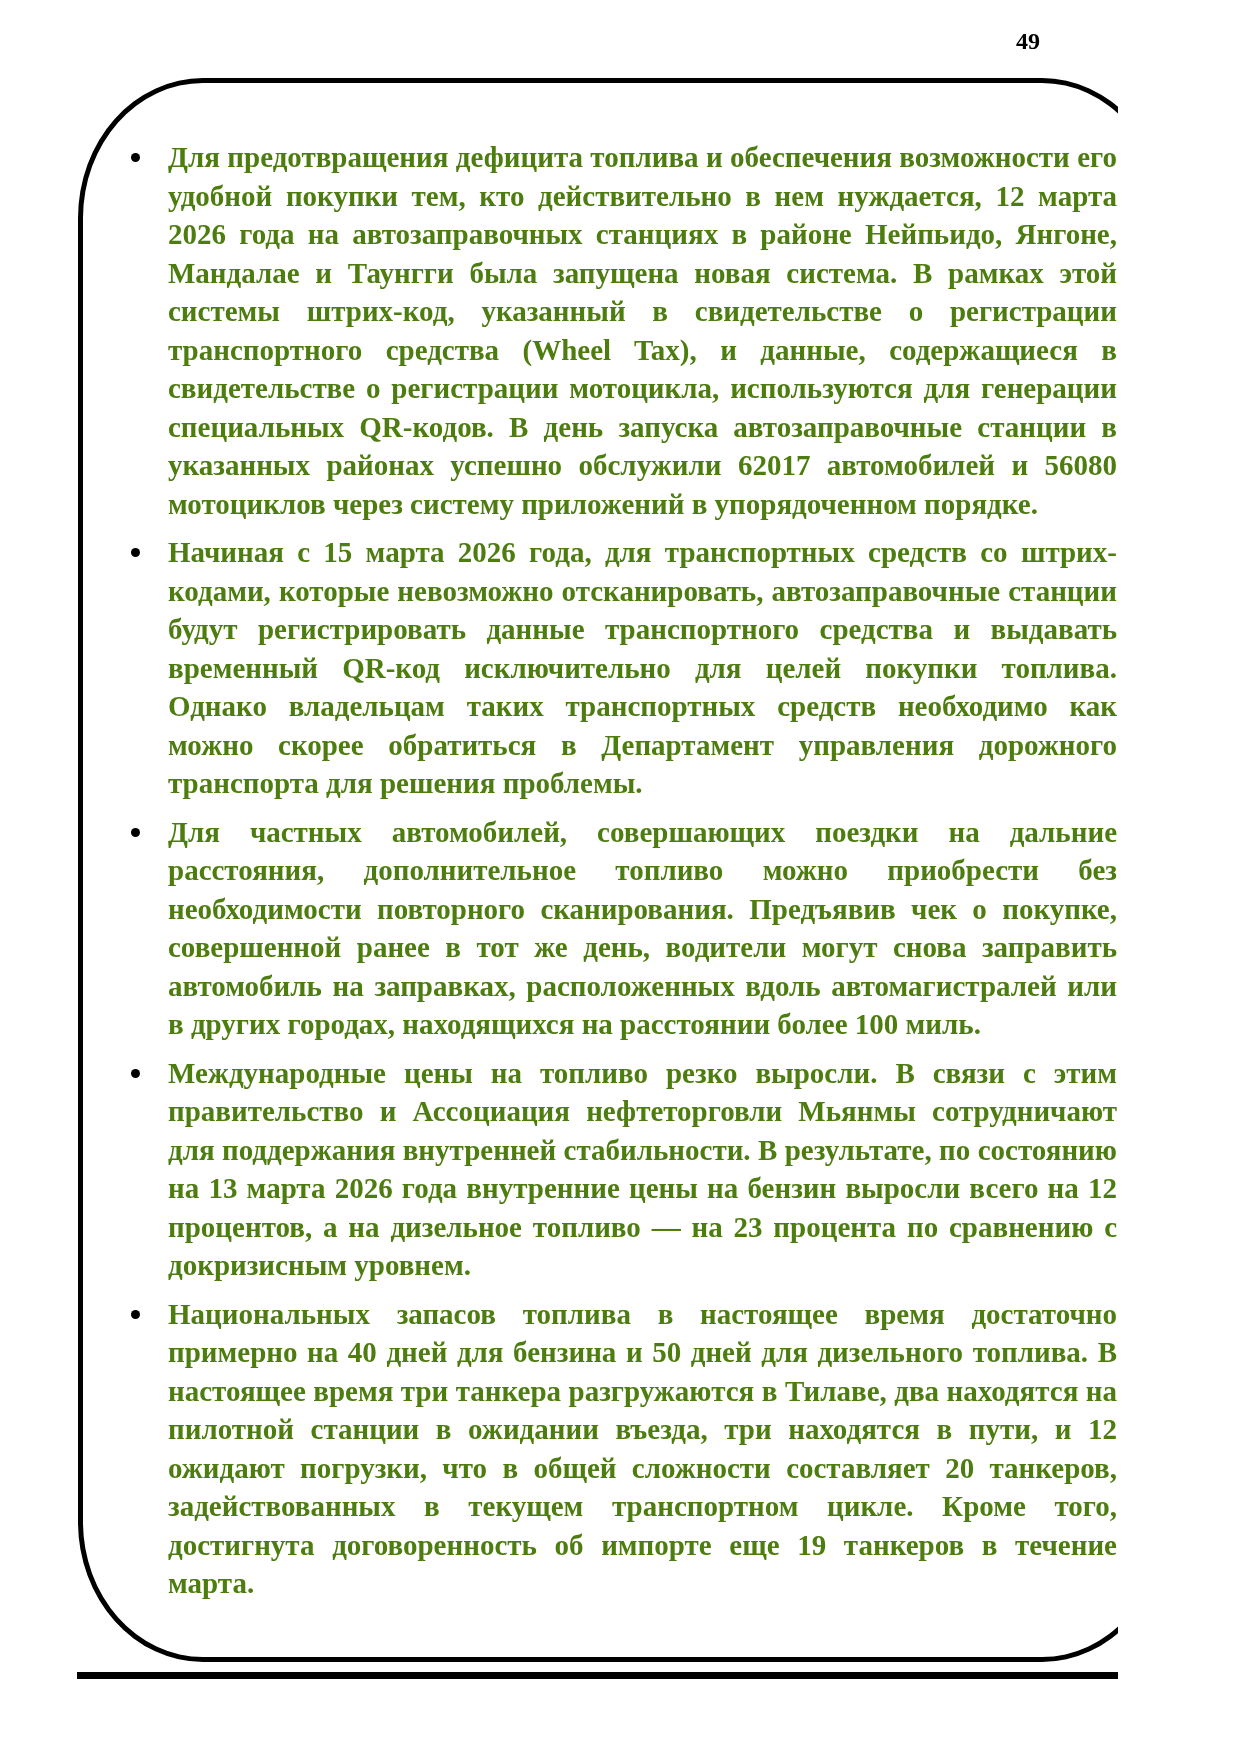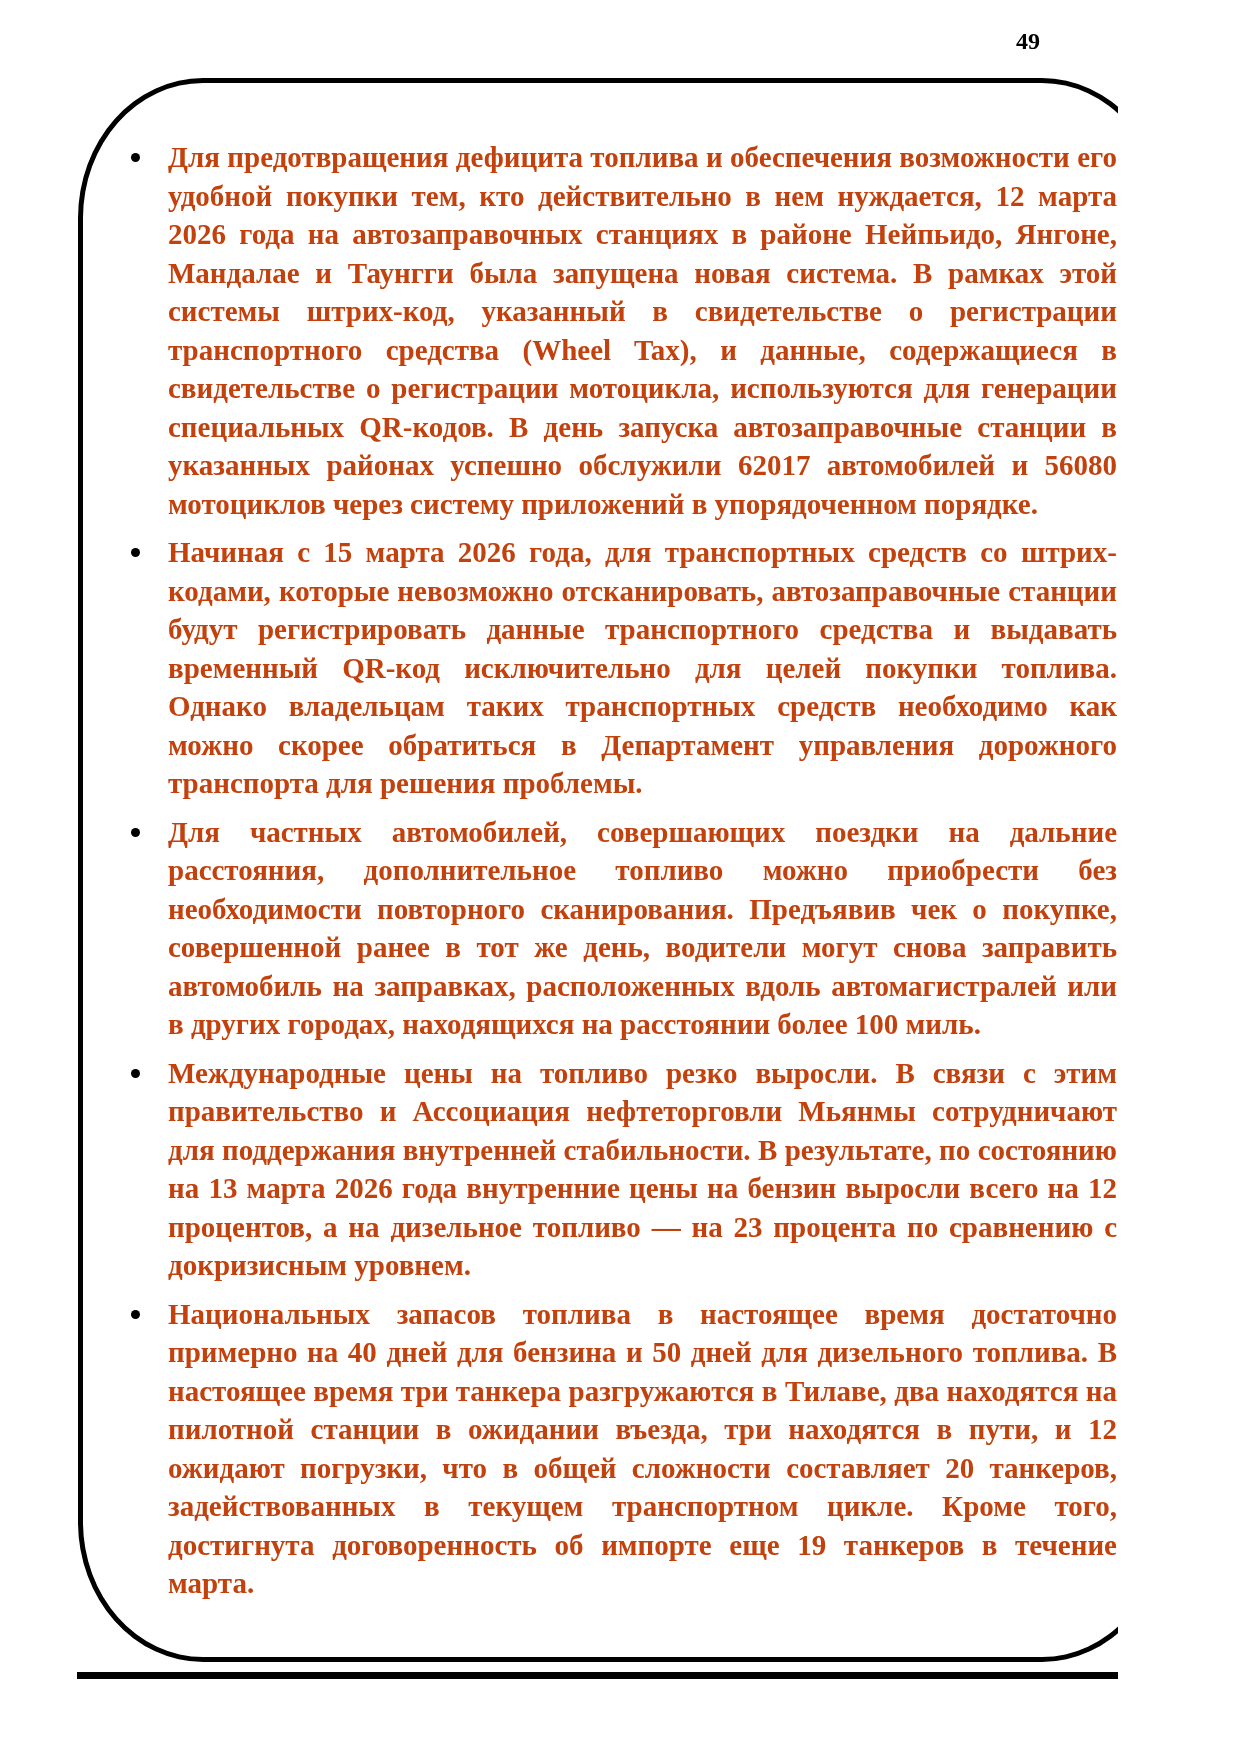--- a/index.html
+++ b/index.html
@@ -61,21 +61,21 @@
     height: 9px;
     border-radius: 50%;
     background: #000000;
   }
   .bullet-text {
     margin: 0;
     font-size: 29px;
     font-weight: bold;
     line-height: 38.5px;
     text-align: justify;
-    color: #c2410c;
+    color: #4d7c0f;
   }
   .bottom-rule {
     position: absolute;
     left: 77px;
     top: 1672px;
     width: 1111px;
     height: 7px;
     background: #000000;
   }
 </style>

